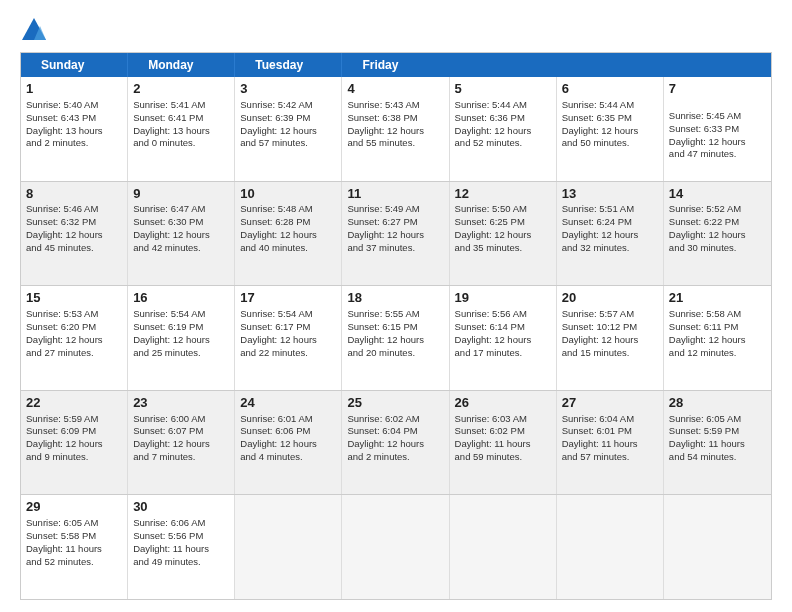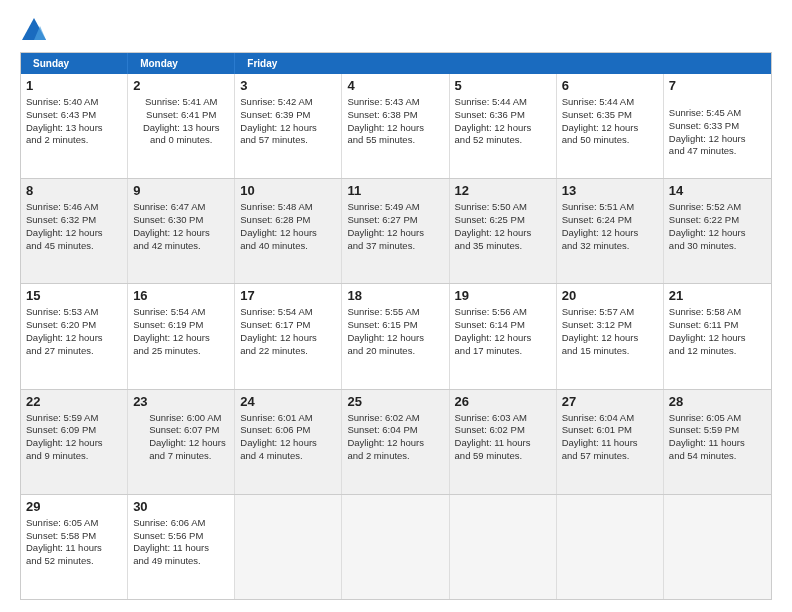--- a/index.html
+++ b/index.html
@@ -67,22 +67,22 @@
       border: 1px solid #ccc;
     }
     .cal-header {
       display: grid;
       grid-template-columns: repeat(7, 1fr);
       background: #1a6bbf;
     }
     .cal-header-cell {
       color: #fff;
       font-weight: bold;
-      font-size: 10px;
-      padding: 5px 12px;
+      font-size: 12px;
+      padding: 5px 20px;
       text-align: left;
       border-right: 1px solid #2a7bcf;
     }
     .cal-header-cell:last-child { border-right: none; }
     .cal-body {
       flex: 1;
       display: flex;
       flex-direction: column;
     }
     .cal-row {
@@ -134,34 +134,35 @@
     <div class="title-block">
       <div class="month-title"></div>
       <div class="location"></div>
     </div>
   </div>
 
   <div class="calendar">
     <div class="cal-header">
     <div class="cal-header-cell">Sunday</div>
         <div class="cal-header-cell">Monday</div>
+        <div class="cal-header-cell">Tuesday</div>
         <div class="cal-header-cell">Friday</div>
       </div>
     <div class="cal-body">
     <div class="cal-row">
           <div class="cal-cell">
             <span class="day-num">1</span>
             <div class="cell-text" style="white-space: pre-line;">Sunrise: 5:40 AM
 Sunset: 6:43 PM
 Daylight: 13 hours
 and 2 minutes.</div>
           </div>
           <div class="cal-cell">
             <span class="day-num">2</span>
-            <div class="cell-text" style="white-space: pre-line; text-align: center;">Sunrise: 5:41 AM
+            <div class="cell-text" style="white-space: pre-line;">Sunrise: 5:41 AM
 Sunset: 6:41 PM
 Daylight: 13 hours
 and 0 minutes.</div>
           </div>
           <div class="cal-cell">
             <span class="day-num">3</span>
             <div class="cell-text" style="white-space: pre-line;">Sunrise: 5:42 AM
 Sunset: 6:39 PM
 Daylight: 12 hours
 and 57 minutes.</div>
@@ -278,21 +279,21 @@
           <div class="cal-cell">
             <span class="day-num">19</span>
             <div class="cell-text" style="white-space: pre-line;">Sunrise: 5:56 AM
 Sunset: 6:14 PM
 Daylight: 12 hours
 and 17 minutes.</div>
           </div>
           <div class="cal-cell">
             <span class="day-num">20</span>
             <div class="cell-text" style="white-space: pre-line;">Sunrise: 5:57 AM
-Sunset: 3:12 PM
+Sunset: 10:12 PM
 Daylight: 12 hours
 and 15 minutes.</div>
           </div>
           <div class="cal-cell">
             <span class="day-num">21</span>
             <div class="cell-text" style="white-space: pre-line;">Sunrise: 5:58 AM
 Sunset: 6:11 PM
 Daylight: 12 hours
 and 12 minutes.</div>
           </div>
@@ -300,21 +301,21 @@
         <div class="cal-row">
           <div class="cal-cell shaded">
             <span class="day-num">22</span>
             <div class="cell-text" style="white-space: pre-line;">Sunrise: 5:59 AM
 Sunset: 6:09 PM
 Daylight: 12 hours
 and 9 minutes.</div>
           </div>
           <div class="cal-cell shaded">
             <span class="day-num">23</span>
-            <div class="cell-text" style="white-space: pre-line; margin-left: 16px;">Sunrise: 6:00 AM
+            <div class="cell-text" style="white-space: pre-line;">Sunrise: 6:00 AM
 Sunset: 6:07 PM
 Daylight: 12 hours
 and 7 minutes.</div>
           </div>
           <div class="cal-cell shaded">
             <span class="day-num">24</span>
             <div class="cell-text" style="white-space: pre-line;">Sunrise: 6:01 AM
 Sunset: 6:06 PM
 Daylight: 12 hours
 and 4 minutes.</div>

